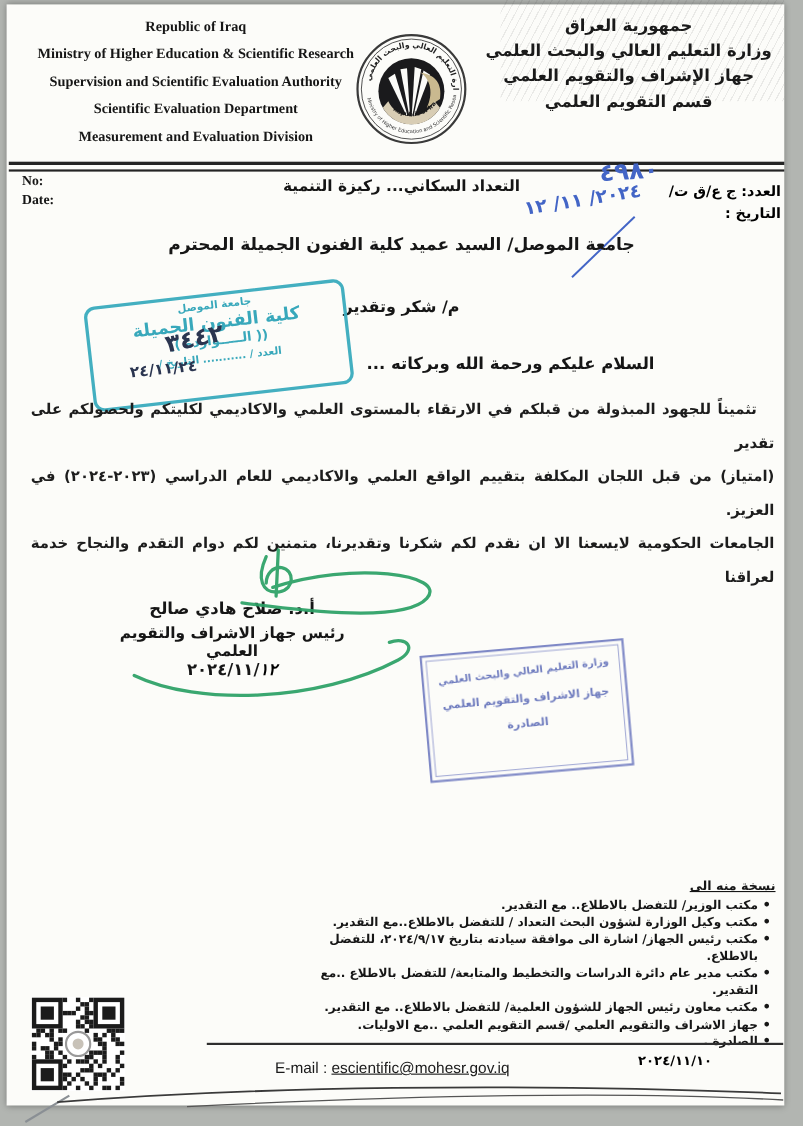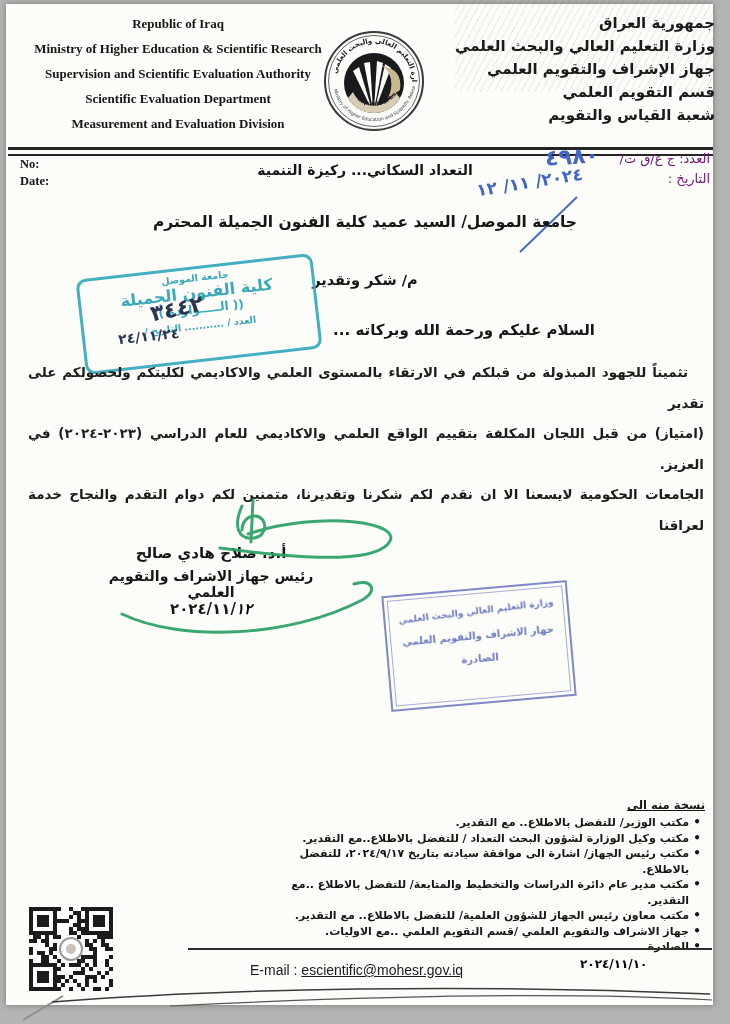--- a/index.html
+++ b/index.html
@@ -7,27 +7,27 @@
        font-family:"DejaVu Sans",sans-serif;}
   .abs{position:absolute;}
   #scene{position:relative;width:730px;height:1024px;}
   #paper{left:6px;top:4px;width:707px;height:1001px;background:#fcfcf9;
          box-shadow:0 0 6px rgba(0,0,0,.35);}
   .hatch{background:repeating-linear-gradient(118deg,rgba(0,0,0,0) 0 5px,rgba(70,70,70,.10) 5px 6px);}
   
   .en-head{left:12px;top:16px;width:332px;text-align:center;
            font-family:"Liberation Serif",serif;font-weight:bold;color:#161616;}
   .en-head div{margin-bottom:9px;font-size:13px;}
-  .ar-head{left:428px;top:12px;width:287px;direction:rtl;
+  .ar-head{left:428px;top:12px;width:287px;text-align:center;direction:rtl;
            font-weight:bold;font-size:15px;line-height:23px;color:#1a1a1a;}
   .rule{left:8px;top:147px;width:705px;height:4px;border-top:3px solid #242424;border-bottom:2px solid #242424;}
   
   .nodate{left:20px;top:156px;font-family:"Liberation Serif",serif;font-weight:bold;font-size:12.5px;color:#161616;line-height:17px;}
   .slogan{left:200px;top:162px;width:330px;text-align:center;direction:rtl;font-weight:bold;font-size:14px;color:#151515;}
-  .reflabel{right:20px;text-align:right;direction:rtl;font-weight:normal;font-size:13px;color:#701a75;}
+  .reflabel{right:20px;text-align:right;direction:rtl;font-weight:bold;font-size:13px;color:#000000;margin-top:16px;}
   .hand{color:#4365c6;font-weight:bold;}
   
   .addressee{left:0;top:213px;width:730px;text-align:center;direction:rtl;font-weight:bold;font-size:15.5px;color:#161616;}
   .subject{left:0;top:272px;width:730px;text-align:center;direction:rtl;font-weight:bold;font-size:14.5px;color:#161616;}
   .salutation{right:135px;top:321px;direction:rtl;font-weight:bold;font-size:15px;color:#161616;}
   .body-block{left:28px;top:357px;width:676px;direction:rtl;font-weight:bold;font-size:13.5px;color:#1d1d1d;}
   .bodyline{line-height:30.5px;text-align:justify;text-align-last:justify;}
   .bodyline.first{text-indent:16px;}
   .bodyline.last{text-align:right;text-align-last:right;}
   
@@ -98,21 +98,20 @@
       <path id="arcOut" d="M 11,60 A 41.5,41.5 0 0 0 93,60" fill="none"></path>
       <text font-size="4.6" fill="#333"><textPath href="#arcOut" startOffset="3%">Ministry of Higher Education and Scientific Research</textPath></text>
     </svg>
   </div>
 
   <div class="abs ar-head">
     <div>جمهورية العراق</div>
     <div>وزارة التعليم العالي والبحث العلمي</div>
     <div>جهاز الإشراف والتقويم العلمي</div>
     <div>قسم التقويم العلمي</div>
-    <div>شعبة القياس والتقويم</div>
   </div>
 
   <div class="abs rule"></div>
 
   <div class="abs nodate">
     <div>No:</div>
     <div>Date:</div>
   </div>
   <div class="abs slogan">التعداد السكاني... ركيزة التنمية</div>
   <div class="abs reflabel" style="top:151px;">العدد: ج ع/ق ت/</div>

